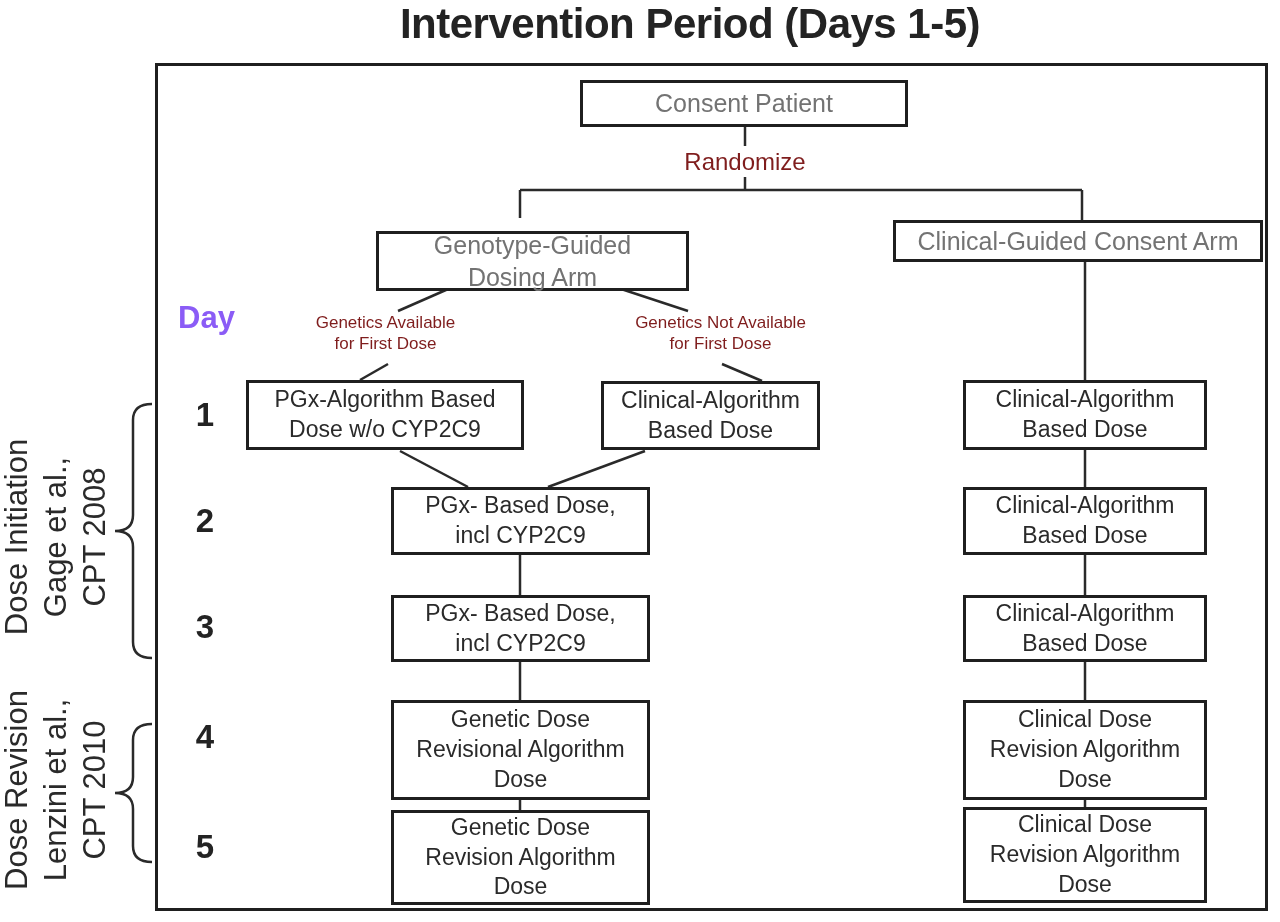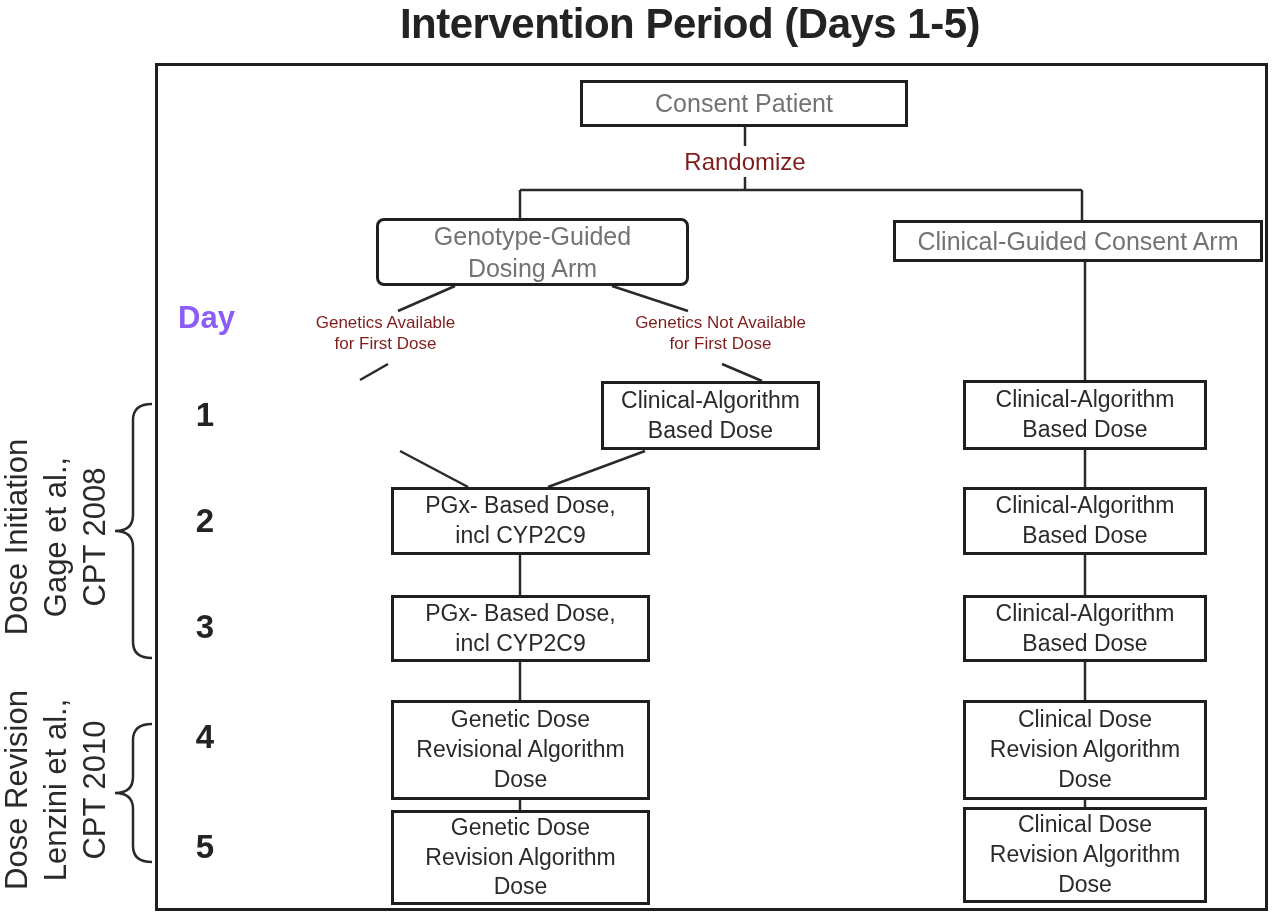--- a/index.html
+++ b/index.html
@@ -79,37 +79,39 @@
 
       <path d="M152,404 Q133,404 133,420 L133,515 Q133,531 115,531 Q133,531 133,547 L133,642 Q133,658 152,658"></path>
       <path d="M152,724 Q133,724 133,740 L133,777 Q133,793 115,793 Q133,793 133,809 L133,846 Q133,862 152,862"></path>
     </g>
   </svg>
 
   <div class="box bold" style="left:580px;top:80px;width:328px;height:47px;">Consent Patient</div>
 
   <div class="lbl plain" style="left:645px;top:148px;width:200px;">Randomize</div>
 
-  <div class="box bold" style="left:376px;top:218px;width:313px;height:68px;border-radius:8px;">Genotype-Guided
+  <div class="box bold" style="left:376px;top:231px;width:313px;height:60px;">Genotype-Guided
 Dosing Arm</div>
 
   <div class="box bold" style="left:893px;top:220px;width:370px;height:42px;">Clinical-Guided Consent Arm</div>
 
   <div id="day-header">Day</div>
   <div class="daynum" style="left:183px;top:396px;">1</div>
   <div class="daynum" style="left:183px;top:502px;">2</div>
   <div class="daynum" style="left:183px;top:608px;">3</div>
   <div class="daynum" style="left:183px;top:718px;">4</div>
   <div class="daynum" style="left:183px;top:828px;">5</div>
 
   <div class="lbl small" style="left:278px;top:312px;width:215px;">Genetics Available
 for First Dose</div>
   <div class="lbl small" style="left:598px;top:312px;width:245px;">Genetics Not Available
 for First Dose</div>
 
+  <div class="box" style="left:246px;top:380px;width:278px;height:70px;">PGx-Algorithm Based
+Dose w/o CYP2C9</div>
   <div class="box" style="left:601px;top:381px;width:219px;height:69px;">Clinical-Algorithm
 Based Dose</div>
   <div class="box" style="left:963px;top:380px;width:244px;height:70px;">Clinical-Algorithm
 Based Dose</div>
 
   <div class="box" style="left:391px;top:487px;width:259px;height:68px;">PGx- Based Dose,
 incl CYP2C9</div>
   <div class="box" style="left:963px;top:487px;width:244px;height:68px;">Clinical-Algorithm
 Based Dose</div>
 

